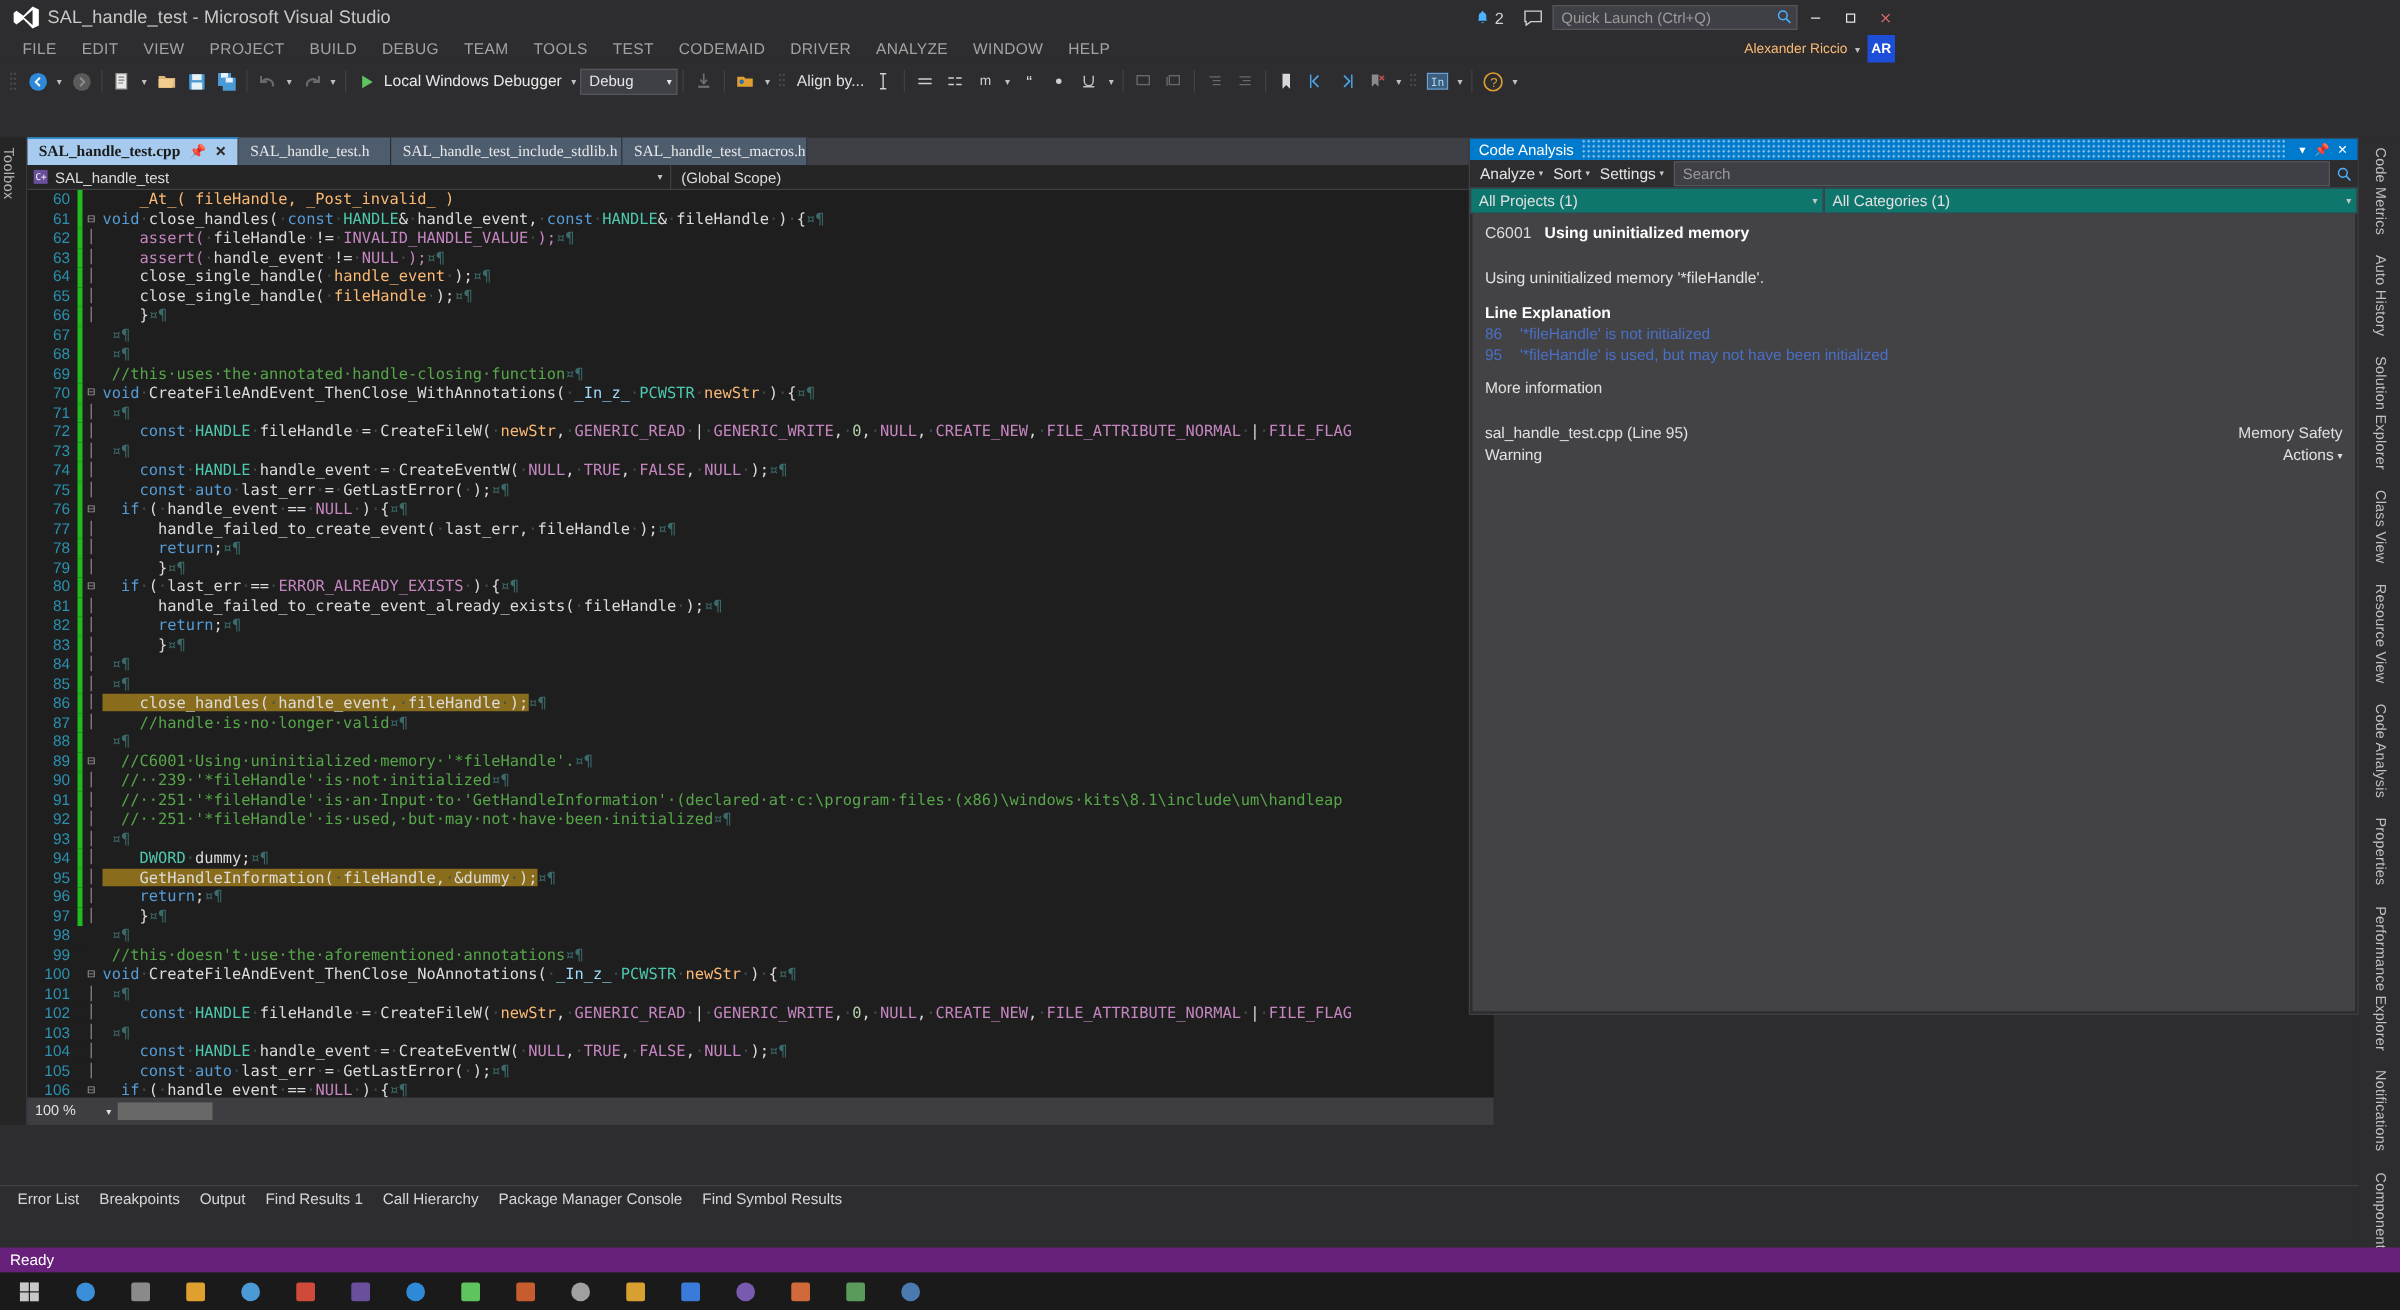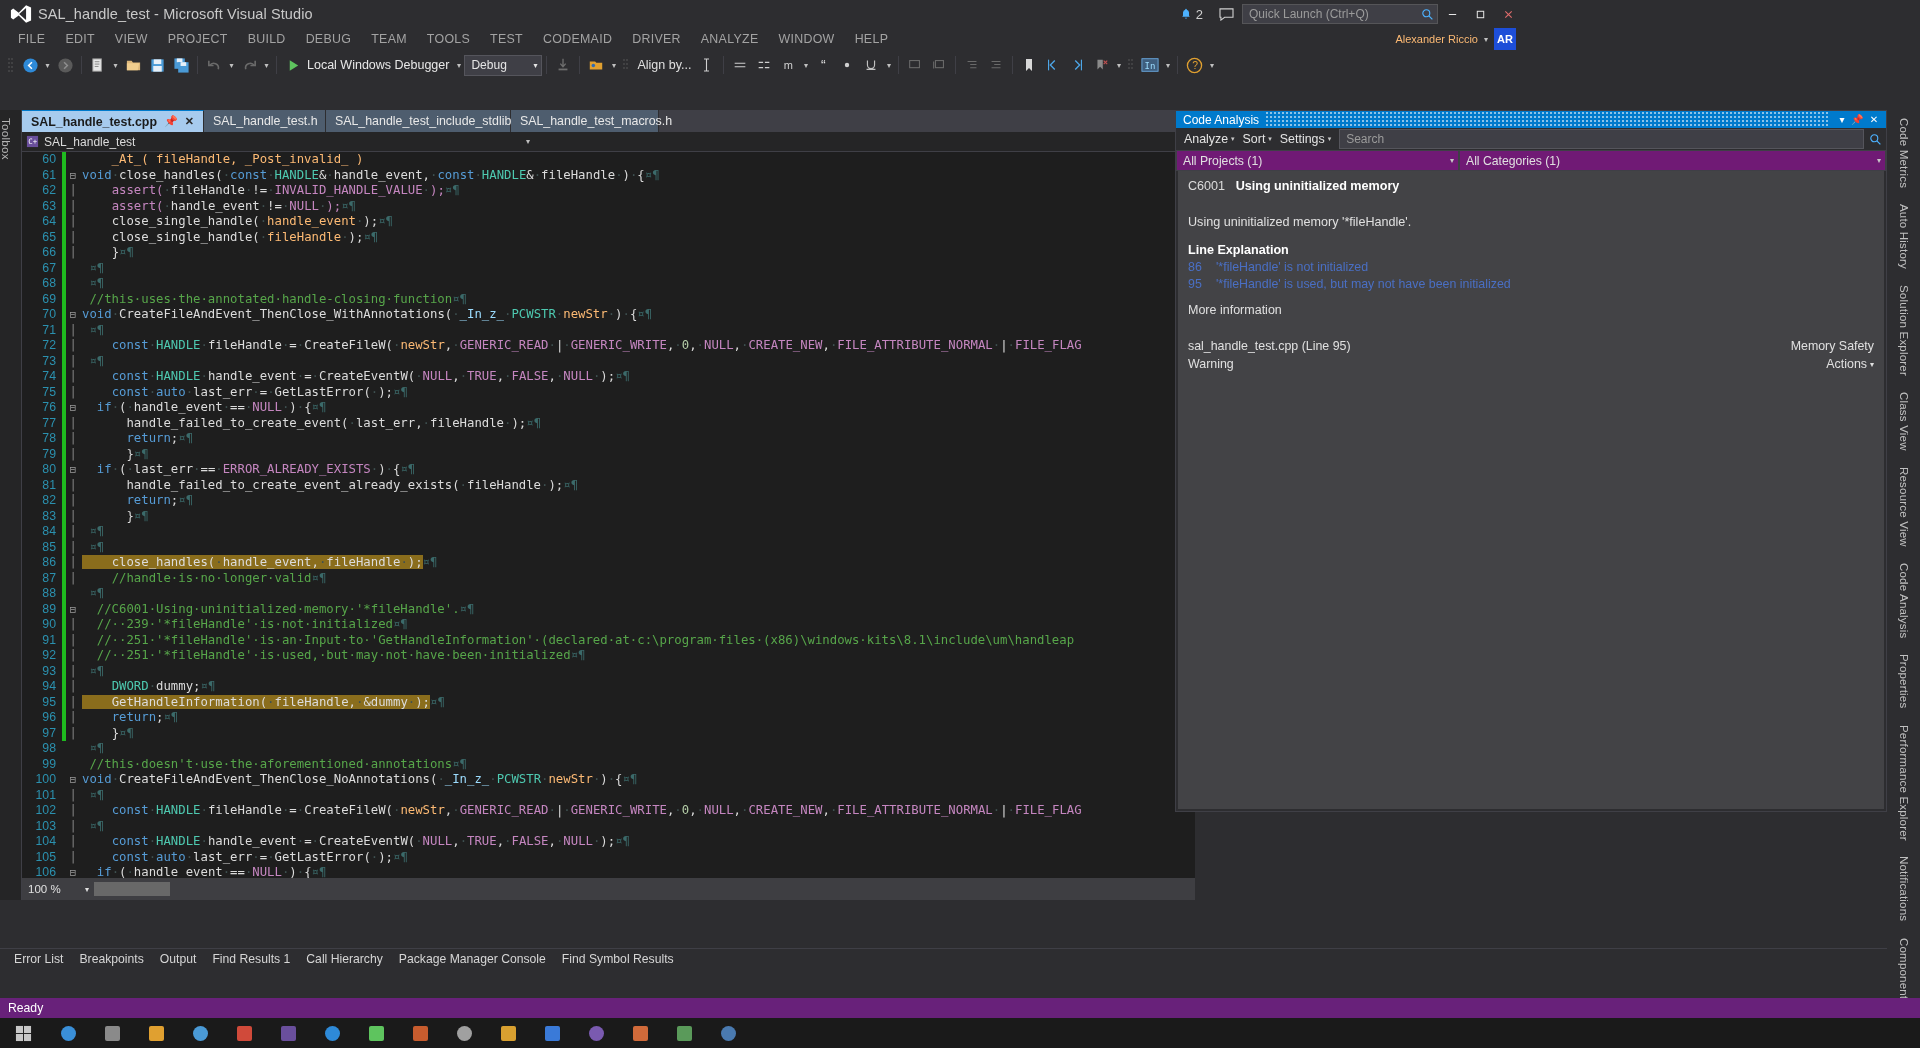--- a/index.html
+++ b/index.html
@@ -63,21 +63,21 @@
     border-right:1px solid #3f3f46;
   }
   .vstrip-label {
     writing-mode: vertical-rl; font-size: 11.5px; color:#b4b4b4;
     padding: 8px 0; letter-spacing:.3px;
   }
 
   
   .editor-panel { position:absolute; left:22px; top:0; width:1173px; height:790px; background:#1e1e1e; }
 
-  .tabstrip { height:22px; background:#3f3f46; display:flex; align-items:flex-end; }
+  .tabstrip { height:22px; background:#3f3f46; display:flex; align-items:flex-end;font-family:Liberation Serif, serif; }
   .tab {
     height:22px; display:flex; align-items:center; font-size:12.4px; padding:0 9px;
     background:#4e5d6e; color:#e8e8e8; border-right:1px solid #2d2d30; white-space:nowrap;
   }
   .tab.active { background:#a7cbee; color:#1b1b1b; font-weight:700; border-top:1px solid #007acc; }
   .tab .pin, .tab .x { margin-left:7px; font-size:11px; color:#333; }
   .tab.active .pin, .tab.active .x { color:#2a2a2a; }
 
   .scopebar { height:20px; background:#252526; display:flex; align-items:center; border-bottom:1px solid #3f3f46; }
   .scope-box {
@@ -137,21 +137,21 @@
   .ca-toolbar { height:22px; display:flex; align-items:center; background:#2d2d30; padding-left:4px; }
   .ca-mi { font-size:12.4px; color:#e4e4e4; padding:0 4px; display:flex; align-items:center; gap:3px; }
   .ca-mi .car { font-size:7px; color:#c8c8c8; }
   .ca-search {
     margin-left:4px; flex:1; height:20px; background:#3f3f46; border:1px solid #55555c;
     color:#9b9b9b; font-size:12px; display:flex; align-items:center; padding:0 20px 0 6px; position:relative;
   }
 
   .ca-filters { height:21px; display:flex; align-items:center; gap:0; background:#2d2d30; }
   .ca-filt {
-    height:21px; background:#701a75; border:1px solid #3f3f46; color:#e0e0e0;
+    height:21px; background:#0f766e; border:1px solid #3f3f46; color:#e0e0e0;
     font-size:12.2px; display:flex; align-items:center; padding:0 16px 0 6px; position:relative;
   }
   .ca-filt .dd { position:absolute; right:4px; font-size:8px; color:#c8c8c8; }
   .ca-filt.f1 { flex:0 0 283px; }
   .ca-filt.f2 { flex:1; }
 
   .ca-body { position:absolute; top:60px; left:2px; right:2px; bottom:2px; background:#434346; padding:8px 10px; overflow:hidden; }
   .ca-code { font-size:12.6px; color:#dcdcdc; }
   .ca-code b { color:#ffffff; }
   .ca-desc { font-size:12.6px; color:#e0e0e0; margin-top:22px; }
@@ -524,20 +524,24 @@
 
       <div class="scopebar">
         <div class="scope-box">
           <span class="proj-ico">
             <svg width="13" height="13" viewBox="0 0 14 14">
                 <rect x="1" y="1" width="12" height="12" fill="#6a4f9c"></rect>
                 <text x="2.5" y="10" font-size="8" fill="#fff" font-family="monospace">C+</text>
               </svg>
           </span>
           <span>SAL_handle_test</span>
+          <span class="dd">▾</span>
+        </div>
+        <div class="scope-box2">
+          <span>(Global Scope)</span>
           <span class="dd">▾</span>
         </div>
       </div>
 
       <div class="codearea" id="codearea">
           <div class="coderow"><div class="gutter-num">60</div><div class="changebar green"></div><div class="fold"></div><div class="codetext"><span class="dim">    _At_( fileHandle, _Post_invalid_ )</span></div></div>
           <div class="coderow"><div class="gutter-num">61</div><div class="changebar green"></div><div class="fold">⊟</div><div class="codetext"><span class="kw">void</span><span class="ws">·</span><span class="fn">close_handles(</span><span class="ws">·</span><span class="kw">const</span><span class="ws">·</span><span class="typ">HANDLE</span><span class="id">&amp;</span><span class="ws">·</span><span class="id">handle_event</span><span class="id">,</span><span class="ws">·</span><span class="kw">const</span><span class="ws">·</span><span class="typ">HANDLE</span><span class="id">&amp;</span><span class="ws">·</span><span class="id">fileHandle</span><span class="ws">·</span><span class="id">)</span><span class="ws">·</span><span class="id">{</span><span class="pil">¤¶</span></div></div>
           <div class="coderow"><div class="gutter-num">62</div><div class="changebar green"></div><div class="fold">│</div><div class="codetext">    <span class="mac">assert(</span><span class="ws">·</span><span class="id">fileHandle</span><span class="ws">·</span><span class="id">!=</span><span class="ws">·</span><span class="mac">INVALID_HANDLE_VALUE</span><span class="ws">·</span><span class="mac">);</span><span class="pil">¤¶</span></div></div>
           <div class="coderow"><div class="gutter-num">63</div><div class="changebar green"></div><div class="fold">│</div><div class="codetext">    <span class="mac">assert(</span><span class="ws">·</span><span class="id">handle_event</span><span class="ws">·</span><span class="id">!=</span><span class="ws">·</span><span class="mac">NULL</span><span class="ws">·</span><span class="mac">);</span><span class="pil">¤¶</span></div></div>
           <div class="coderow"><div class="gutter-num">64</div><div class="changebar green"></div><div class="fold">│</div><div class="codetext">    <span class="id">close_single_handle(</span><span class="ws">·</span><span class="dim">handle_event</span><span class="ws">·</span><span class="id">);</span><span class="pil">¤¶</span></div></div>

